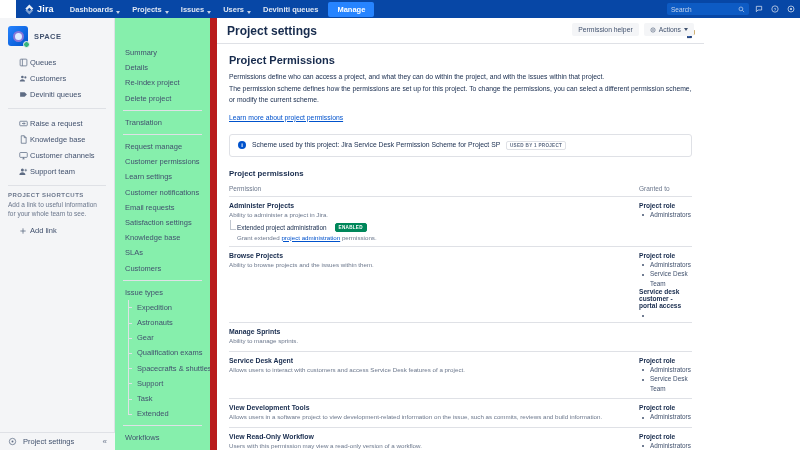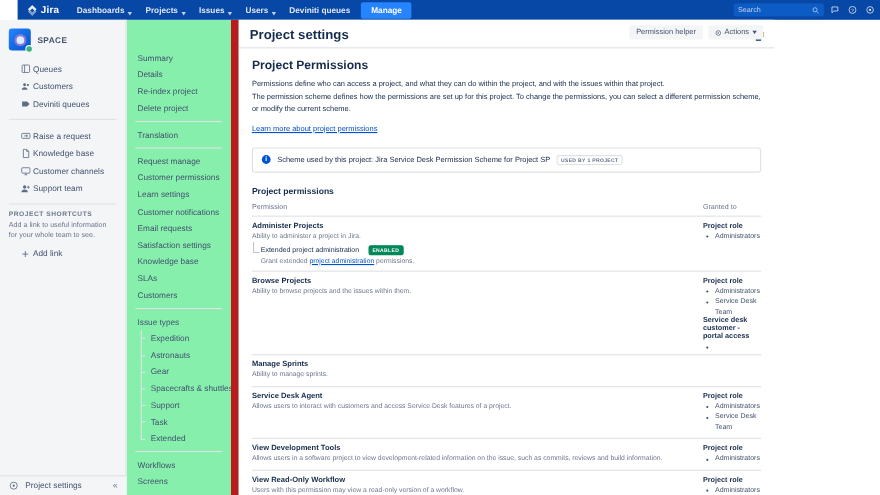--- a/index.html
+++ b/index.html
@@ -369,20 +369,21 @@
       <div class="set-item">Knowledge base</div>
       <div class="set-item">SLAs</div>
       <div class="set-item">Customers</div>
     </div>
     <div class="set-sep"></div>
     <div class="set-item">Issue types</div>
     <div>
       <div class="set-sub">Expedition</div>
       <div class="set-sub">Astronauts</div>
       <div class="set-sub">Gear</div>
+      <div class="set-sub">Qualification exams</div>
       <div class="set-sub">Spacecrafts &amp; shuttles</div>
       <div class="set-sub">Support</div>
       <div class="set-sub">Task</div>
       <div class="set-sub last">Extended</div>
     </div>
     <div class="set-sep"></div>
     <div>
       <div class="set-item">Workflows</div>
       <div class="set-item">Screens</div>
 

